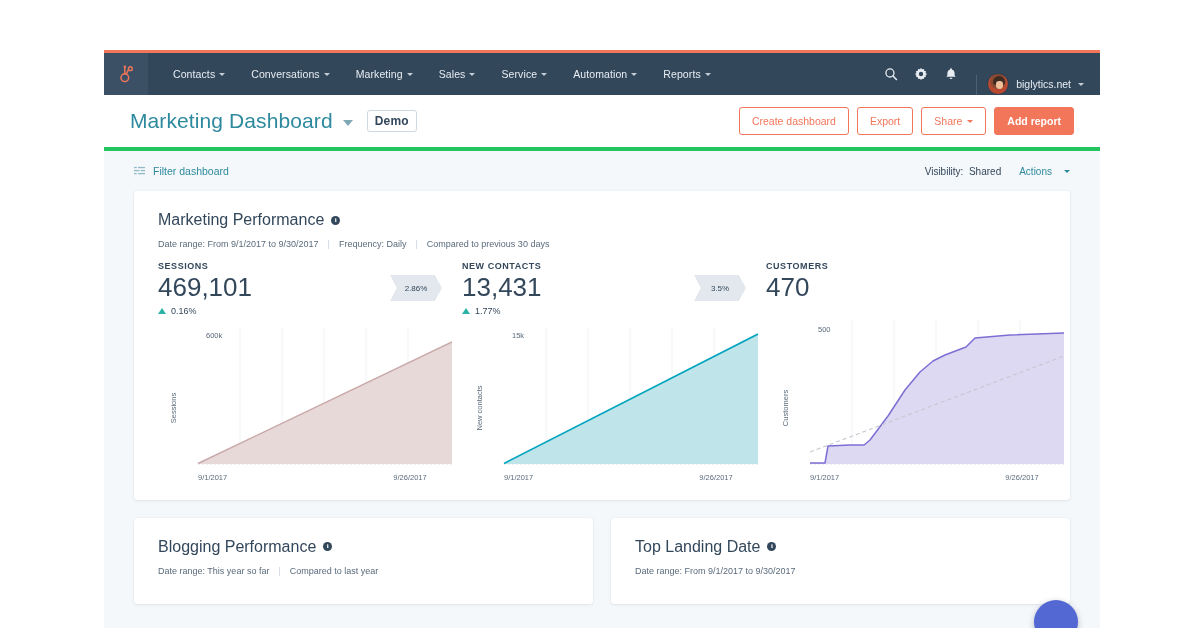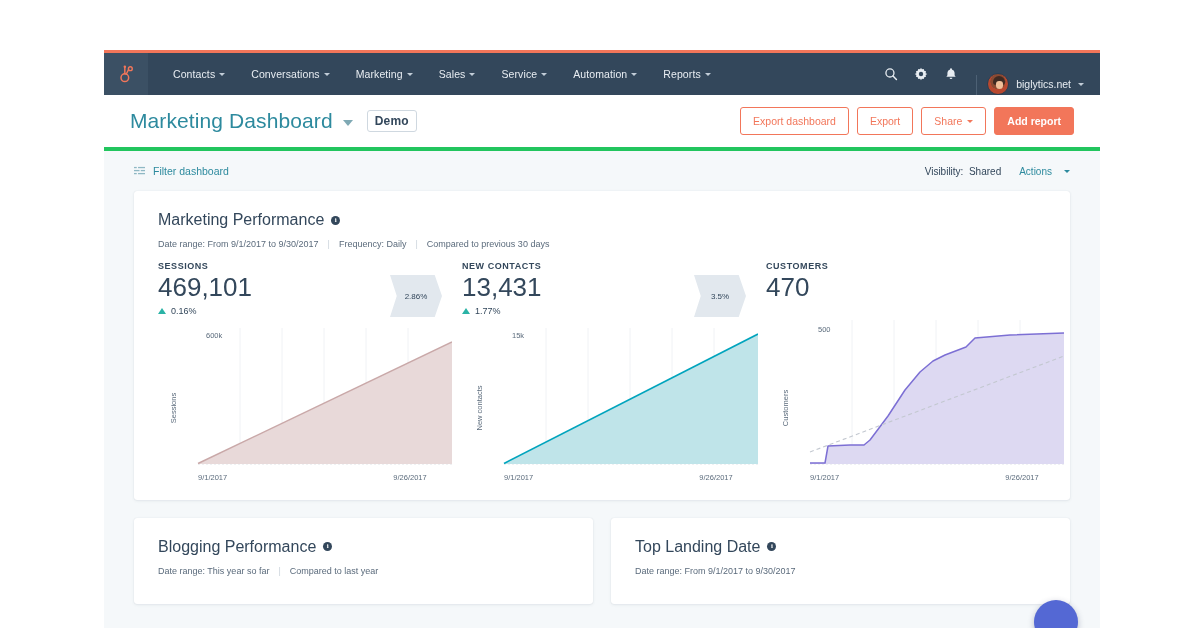--- a/index.html
+++ b/index.html
@@ -142,21 +142,21 @@
     font-size: 26px; color: #33475b; font-weight: 400; line-height: 1.22; margin-top: 1px;
   }
   .metric-delta { display: flex; align-items: center; gap: 5px; margin-top: 2px; }
   .tri-up {
     width: 0; height: 0; border-left: 4px solid transparent; border-right: 4px solid transparent;
     border-bottom: 6px solid #2ab3a6;
   }
   .delta-text { font-size: 9px; color: #33475b; }
   .conv-badge {
     position: absolute; right: 8px; top: 14px;
-    width: 52px; height: 42px; background: #e2e8ee;
+    width: 52px; height: 26px; background: #e2e8ee;
     clip-path: polygon(0 0, 86% 0, 100% 50%, 86% 100%, 0 100%, 13% 50%);
     display: flex; align-items: center; justify-content: center;
     font-size: 8px; color: #33475b;
   }
 
   
   .charts { display: flex; padding: 4px 0 0 0; }
   .chart-cell { width: 306px; padding-left: 12px; }
   .chart-box { position: relative; width: 294px; height: 170px; }
   .chart-box svg { display: block; }
@@ -250,21 +250,21 @@
         </div>
       </div>
     </div>
 
     <div class="titlebar">
       <span class="dash-title">Marketing Dashboard</span>
       <i class="title-caret"></i>
       <span class="demo-badge">Demo</span>
 
       <div class="title-actions">
-        <button class="btn">Export dashboard</button>
+        <button class="btn">Create dashboard</button>
         <button class="btn">Export</button>
         <button class="btn">
           <span>Share</span>
           <i class="caret-orange"></i>
         </button>
         <button class="btn btn-primary">Add report</button>
       </div>
     </div>
 
     <div class="filterbar">

